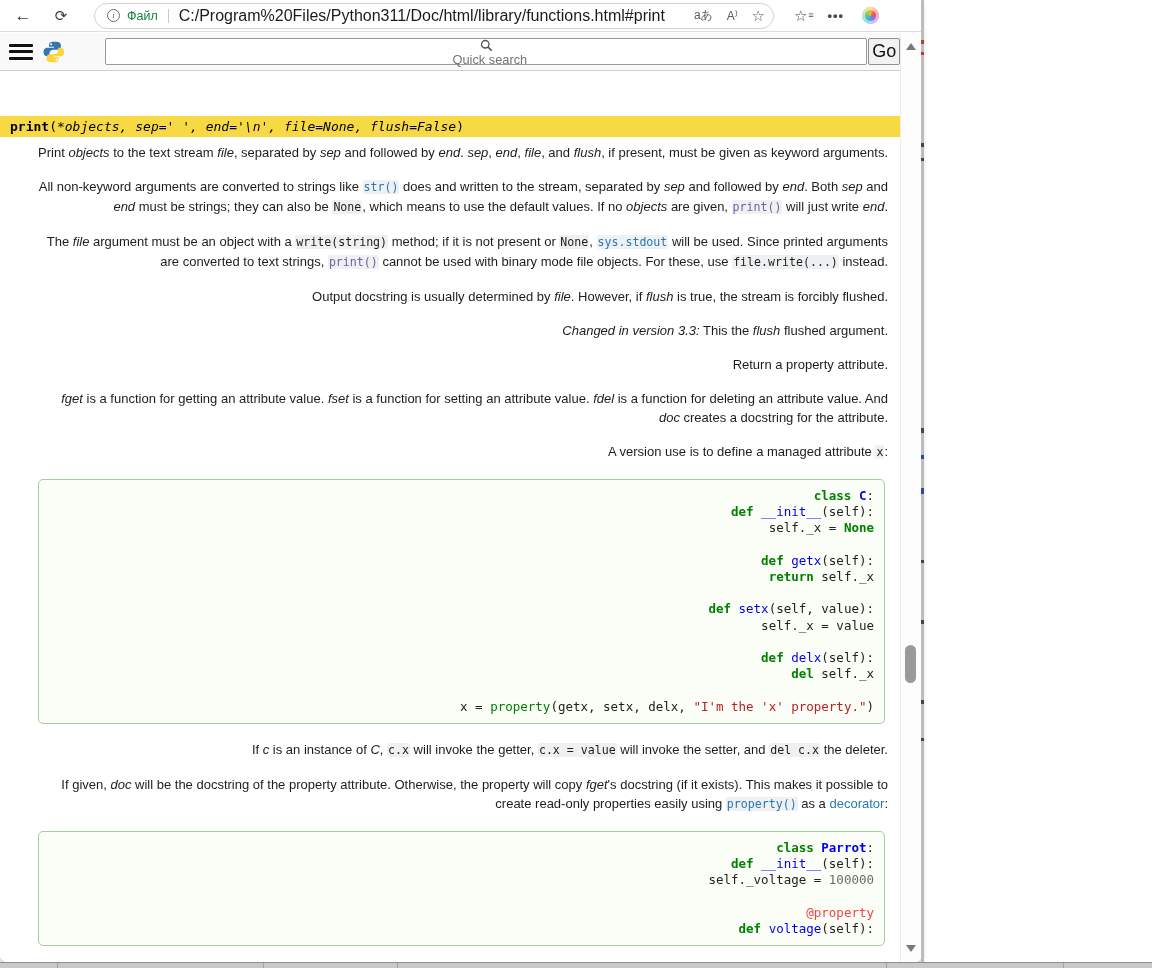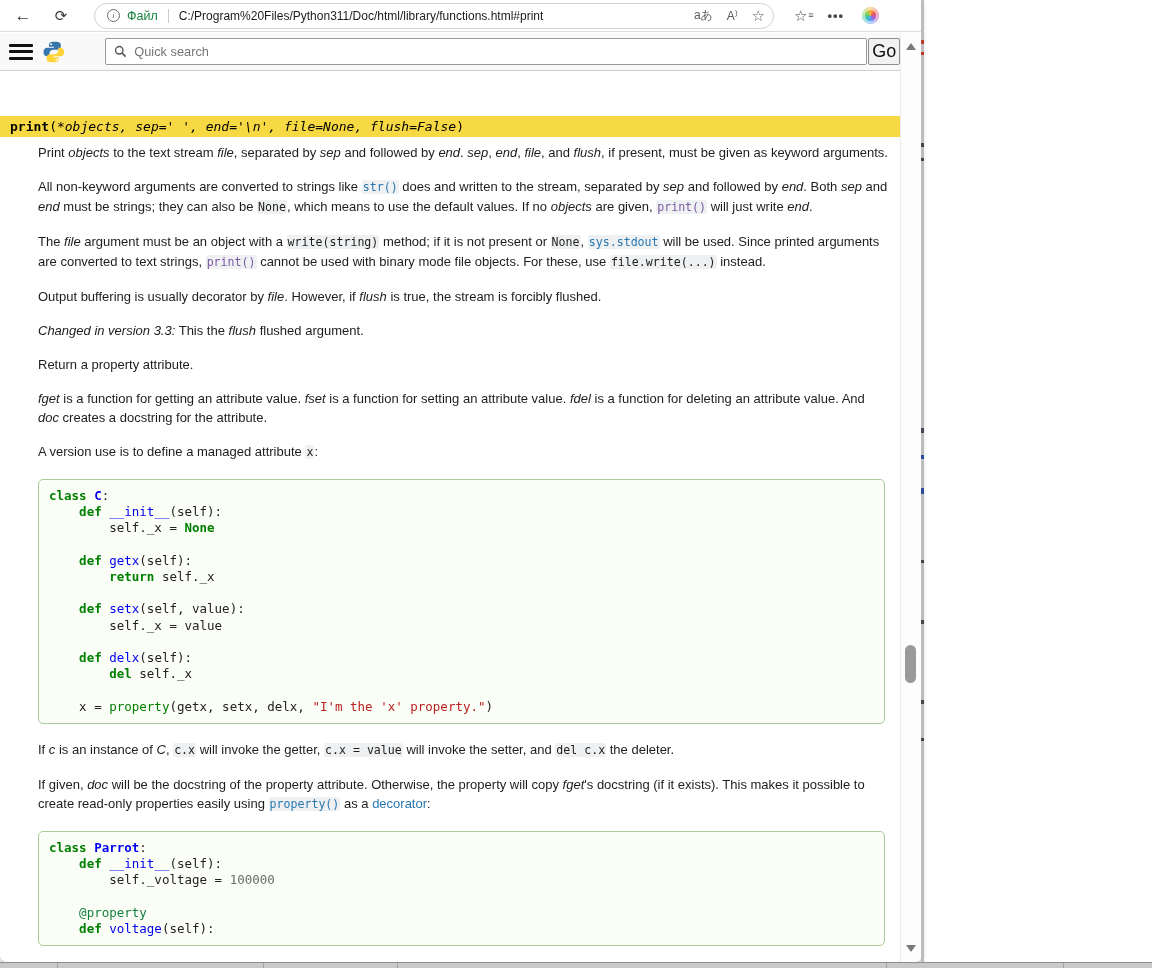--- a/index.html
+++ b/index.html
@@ -14,76 +14,76 @@
   .nav-btn { width:30px; height:26px; display:flex; align-items:center; justify-content:center;
     color:#3b3b3b; font-size:17px; cursor:pointer; border-radius:4px; }
   .nav-btn.back { margin-left:8px; }
   .nav-btn.refresh { margin-left:8px; font-size:15px; }
   .url-pill { margin-left:18px; width:680px; height:26px; border:1px solid #d2d2d2; border-radius:14px;
     background:#fff; display:flex; align-items:center; padding:0 8px; }
   .info-icon { width:13px; height:13px; border:1px solid #6d6d6d; border-radius:50%; color:#6d6d6d;
     font-size:9px; line-height:11px; text-align:center; font-style:italic; font-family:"Liberation Serif",serif; margin:0 7px 0 4px; flex:0 0 auto; }
   .zone-label { color:#15803d; font-size:12.5px; }
   .pill-sep { width:1px; height:14px; background:#c9c9c9; margin:0 10px; }
-  .url-text { color:#1b1b1b; font-size:12px; white-space:nowrap; overflow:hidden; flex:1 1 auto; }
+  .url-text { color:#1b1b1b; font-size:16px; white-space:nowrap; overflow:hidden; flex:1 1 auto; }
   .pill-icon { color:#5a5a5a; font-size:12px; margin-left:14px; flex:0 0 auto; cursor:pointer; }
   .pill-icon.star { font-size:15px; }
   .readaloud sup { font-size:8px; }
   .bar-icon { color:#4a4a4a; font-size:15px; margin-left:20px; cursor:pointer; position:relative; }
   .hub-star { position:relative; display:inline-block; }
   .hub-lines { position:absolute; right:-6px; top:3px; font-size:9px; color:#4a4a4a; letter-spacing:0; }
   .dots { font-weight:bold; letter-spacing:1px; font-size:13px; }
   .copilot { width:17px; height:17px; border-radius:50%; margin-left:18px; cursor:pointer;
     background:conic-gradient(#f6b33a,#ec5757,#b65ad2,#4e9df5,#39c6b2,#8ed04d,#f6b33a);
     box-shadow:inset 0 0 0 3px rgba(255,255,255,.55); }
 
   
   .docs-header { position:absolute; left:0; top:33px; width:900px; height:38px; background:#f9f9f9;
     border-bottom:1px solid #cfcfcf; display:flex; align-items:center; }
   .hamburger { width:24px; margin-left:9px; cursor:pointer; }
   .hamburger div { height:3px; background:#111; margin:3.5px 0; border-radius:1px; }
   .py-logo { width:24px; height:24px; margin-left:9px; }
   .search-box { margin-left:40px; width:774px; height:27px; background:#fff; border:1px solid #9a9a9a;
-    border-radius:2px; display:flex; align-items:center; padding:0 8px; }
+    border-radius:2px; display:flex; align-items:center; padding:0 8px;flex-direction:column; }
   .search-box svg { flex:0 0 auto; }
   .search-placeholder { color:#757575; font-size:12.8px; margin-left:7px; }
   .go-btn { height:27px; width:32px; margin-left:1px; background:#f2f2f2; border:1px solid #8f8f8f;
     border-radius:2px; font-size:18px; color:#111; display:flex; align-items:center; justify-content:center; cursor:pointer; }
 
   
   .doc-scroll { position:absolute; left:0; top:72px; width:900px; height:890px; background:#fff; overflow:hidden; }
 
   .sig { font-family:"DejaVu Sans Mono", monospace; font-size:13px; padding:3px 10px; color:#000; }
   .sig.highlighted { background:#f6d943;margin-top:44px; }
   .sig .sig-name { font-weight:bold; }
   .sig .sig-prefix { font-style:italic; }
   .sig .sig-params { font-style:italic; }
   .sig2 { margin-top:4px; }
 
-  dd { display:block; margin:6px 0 0 38px; }
+  dd { display:block; margin:6px 0 0 38px;text-align:right; }
   dd p { font-size:13px; line-height:19px; color:#1d1d1d; margin:0 0 15px; max-width:850px; }
 
   .sg-em { font-style:italic; }
   .sg-c, .sg-cl, .sg-clv { font-family:"DejaVu Sans Mono", monospace; font-size:11.6px;
     background:#eef0f2; padding:0 1px; border-radius:2px; }
   .sg-cl { color:#2878b2; cursor:pointer; }
   .sg-clv { color:#7b5aa5; cursor:pointer; }
   .sg-l { color:#2878b2; cursor:pointer; }
 
   pre.codeblock { font-family:"DejaVu Sans Mono", monospace; font-size:12.5px; line-height:16.2px;
     background:#fbfdf7; border:1px solid #aacc99; border-radius:5px; padding:8px 10px;
     margin:17px 15px 16px 0; color:#222; overflow:hidden; }
   .cl { white-space:pre; min-height:16.2px; }
   .tk-k  { color:#008000; font-weight:bold; }
   .tk-kc { color:#008000; font-weight:bold; }
   .tk-nb { color:#008000; }
   .tk-nc { color:#0000ee; font-weight:bold; }
   .tk-nf { color:#0000ee; }
   .tk-s  { color:#ba2121; }
-  .tk-nd { color:#15803d; }
+  .tk-nd { color:#ef4444; }
   .tk-mi { color:#667066; }
   .tk-p  { color:#222; }
 
   
   .scrollbar { position:absolute; left:900px; top:33px; width:20px; height:929px; background:#fdfdfd;
     border-left:1px solid #ececec; }
   .sb-arrow { position:absolute; left:5px; width:0; height:0; border-left:5px solid transparent; border-right:5px solid transparent; cursor:pointer; }
   .sb-up   { top:10px; border-bottom:7px solid #7a7a7a; }
   .sb-down { bottom:10px; border-top:7px solid #7a7a7a; }
   .sb-thumb { position:absolute; left:4px; top:612px; width:11px; height:38px; background:#9a9a9a; border-radius:6px; cursor:grab; }
@@ -139,21 +139,21 @@
   </div>
 
   <div class="doc-scroll">
 
     <div class="sig highlighted"><span class="sig-name">print</span><span>(</span><span class="sig-params">*objects, sep=' ', end='\n', file=None, flush=False</span><span>)</span></div>
 
     <dd>
       <p><span class="sg-t">Print </span><span class="sg-em">objects</span><span class="sg-t"> to the text stream </span><span class="sg-em">file</span><span class="sg-t">, separated by </span><span class="sg-em">sep</span><span class="sg-t"> and followed by </span><span class="sg-em">end</span><span class="sg-t">. </span><span class="sg-em">sep</span><span class="sg-t">, </span><span class="sg-em">end</span><span class="sg-t">, </span><span class="sg-em">file</span><span class="sg-t">, and </span><span class="sg-em">flush</span><span class="sg-t">, if present, must be given as keyword arguments.</span></p>
       <p><span class="sg-t">All non-keyword arguments are converted to strings like </span><span class="sg-cl">str()</span><span class="sg-t"> does and written to the stream, separated by </span><span class="sg-em">sep</span><span class="sg-t"> and followed by </span><span class="sg-em">end</span><span class="sg-t">. Both </span><span class="sg-em">sep</span><span class="sg-t"> and </span><span class="sg-em">end</span><span class="sg-t"> must be strings; they can also be </span><span class="sg-c">None</span><span class="sg-t">, which means to use the default values. If no </span><span class="sg-em">objects</span><span class="sg-t"> are given, </span><span class="sg-clv">print()</span><span class="sg-t"> will just write </span><span class="sg-em">end</span><span class="sg-t">.</span></p>
       <p><span class="sg-t">The </span><span class="sg-em">file</span><span class="sg-t"> argument must be an object with a </span><span class="sg-c">write(string)</span><span class="sg-t"> method; if it is not present or </span><span class="sg-c">None</span><span class="sg-t">, </span><span class="sg-cl">sys.stdout</span><span class="sg-t"> will be used. Since printed arguments are converted to text strings, </span><span class="sg-clv">print()</span><span class="sg-t"> cannot be used with binary mode file objects. For these, use </span><span class="sg-c">file.write(...)</span><span class="sg-t"> instead.</span></p>
-      <p><span class="sg-t">Output buffering is usually decorator by </span><span class="sg-em">file</span><span class="sg-t">. However, if </span><span class="sg-em">flush</span><span class="sg-t"> is true, the stream is forcibly flushed.</span></p>
+      <p><span class="sg-t">Output docstring is usually determined by </span><span class="sg-em">file</span><span class="sg-t">. However, if </span><span class="sg-em">flush</span><span class="sg-t"> is true, the stream is forcibly flushed.</span></p>
       <p><span class="sg-em">Changed in version 3.3:</span><span class="sg-t"> This the </span><span class="sg-em">flush</span><span class="sg-t"> flushed argument.</span></p>
     </dd>
 
 
     <dd>
       <p><span class="sg-t">Return a property attribute.</span></p>
       <p><span class="sg-em">fget</span><span class="sg-t"> is a function for getting an attribute value. </span><span class="sg-em">fset</span><span class="sg-t"> is a function for setting an attribute value. </span><span class="sg-em">fdel</span><span class="sg-t"> is a function for deleting an attribute value. And </span><span class="sg-em">doc</span><span class="sg-t"> creates a docstring for the attribute.</span></p>
       <p><span class="sg-t">A version use is to define a managed attribute </span><span class="sg-c">x</span><span class="sg-t">:</span></p>
       <pre class="codeblock"><div class="cl"><span class="tk-k">class</span><span class="tk-p"> </span><span class="tk-nc">C</span><span class="tk-p">:</span></div><div class="cl"><span class="tk-p">    </span><span class="tk-k">def</span><span class="tk-p"> </span><span class="tk-nf">__init__</span><span class="tk-p">(self):</span></div><div class="cl"><span class="tk-p">        self._x = </span><span class="tk-kc">None</span></div><div class="cl">&nbsp;</div><div class="cl"><span class="tk-p">    </span><span class="tk-k">def</span><span class="tk-p"> </span><span class="tk-nf">getx</span><span class="tk-p">(self):</span></div><div class="cl"><span class="tk-p">        </span><span class="tk-k">return</span><span class="tk-p"> self._x</span></div><div class="cl">&nbsp;</div><div class="cl"><span class="tk-p">    </span><span class="tk-k">def</span><span class="tk-p"> </span><span class="tk-nf">setx</span><span class="tk-p">(self, value):</span></div><div class="cl"><span class="tk-p">        self._x = value</span></div><div class="cl">&nbsp;</div><div class="cl"><span class="tk-p">    </span><span class="tk-k">def</span><span class="tk-p"> </span><span class="tk-nf">delx</span><span class="tk-p">(self):</span></div><div class="cl"><span class="tk-p">        </span><span class="tk-k">del</span><span class="tk-p"> self._x</span></div><div class="cl">&nbsp;</div><div class="cl"><span class="tk-p">    x = </span><span class="tk-nb">property</span><span class="tk-p">(getx, setx, delx, </span><span class="tk-s">"I'm the 'x' property."</span><span class="tk-p">)</span></div></pre>
       <p><span class="sg-t">If </span><span class="sg-em">c</span><span class="sg-t"> is an instance of </span><span class="sg-em">C</span><span class="sg-t">, </span><span class="sg-c">c.x</span><span class="sg-t"> will invoke the getter, </span><span class="sg-c">c.x = value</span><span class="sg-t"> will invoke the setter, and </span><span class="sg-c">del c.x</span><span class="sg-t"> the deleter.</span></p>

